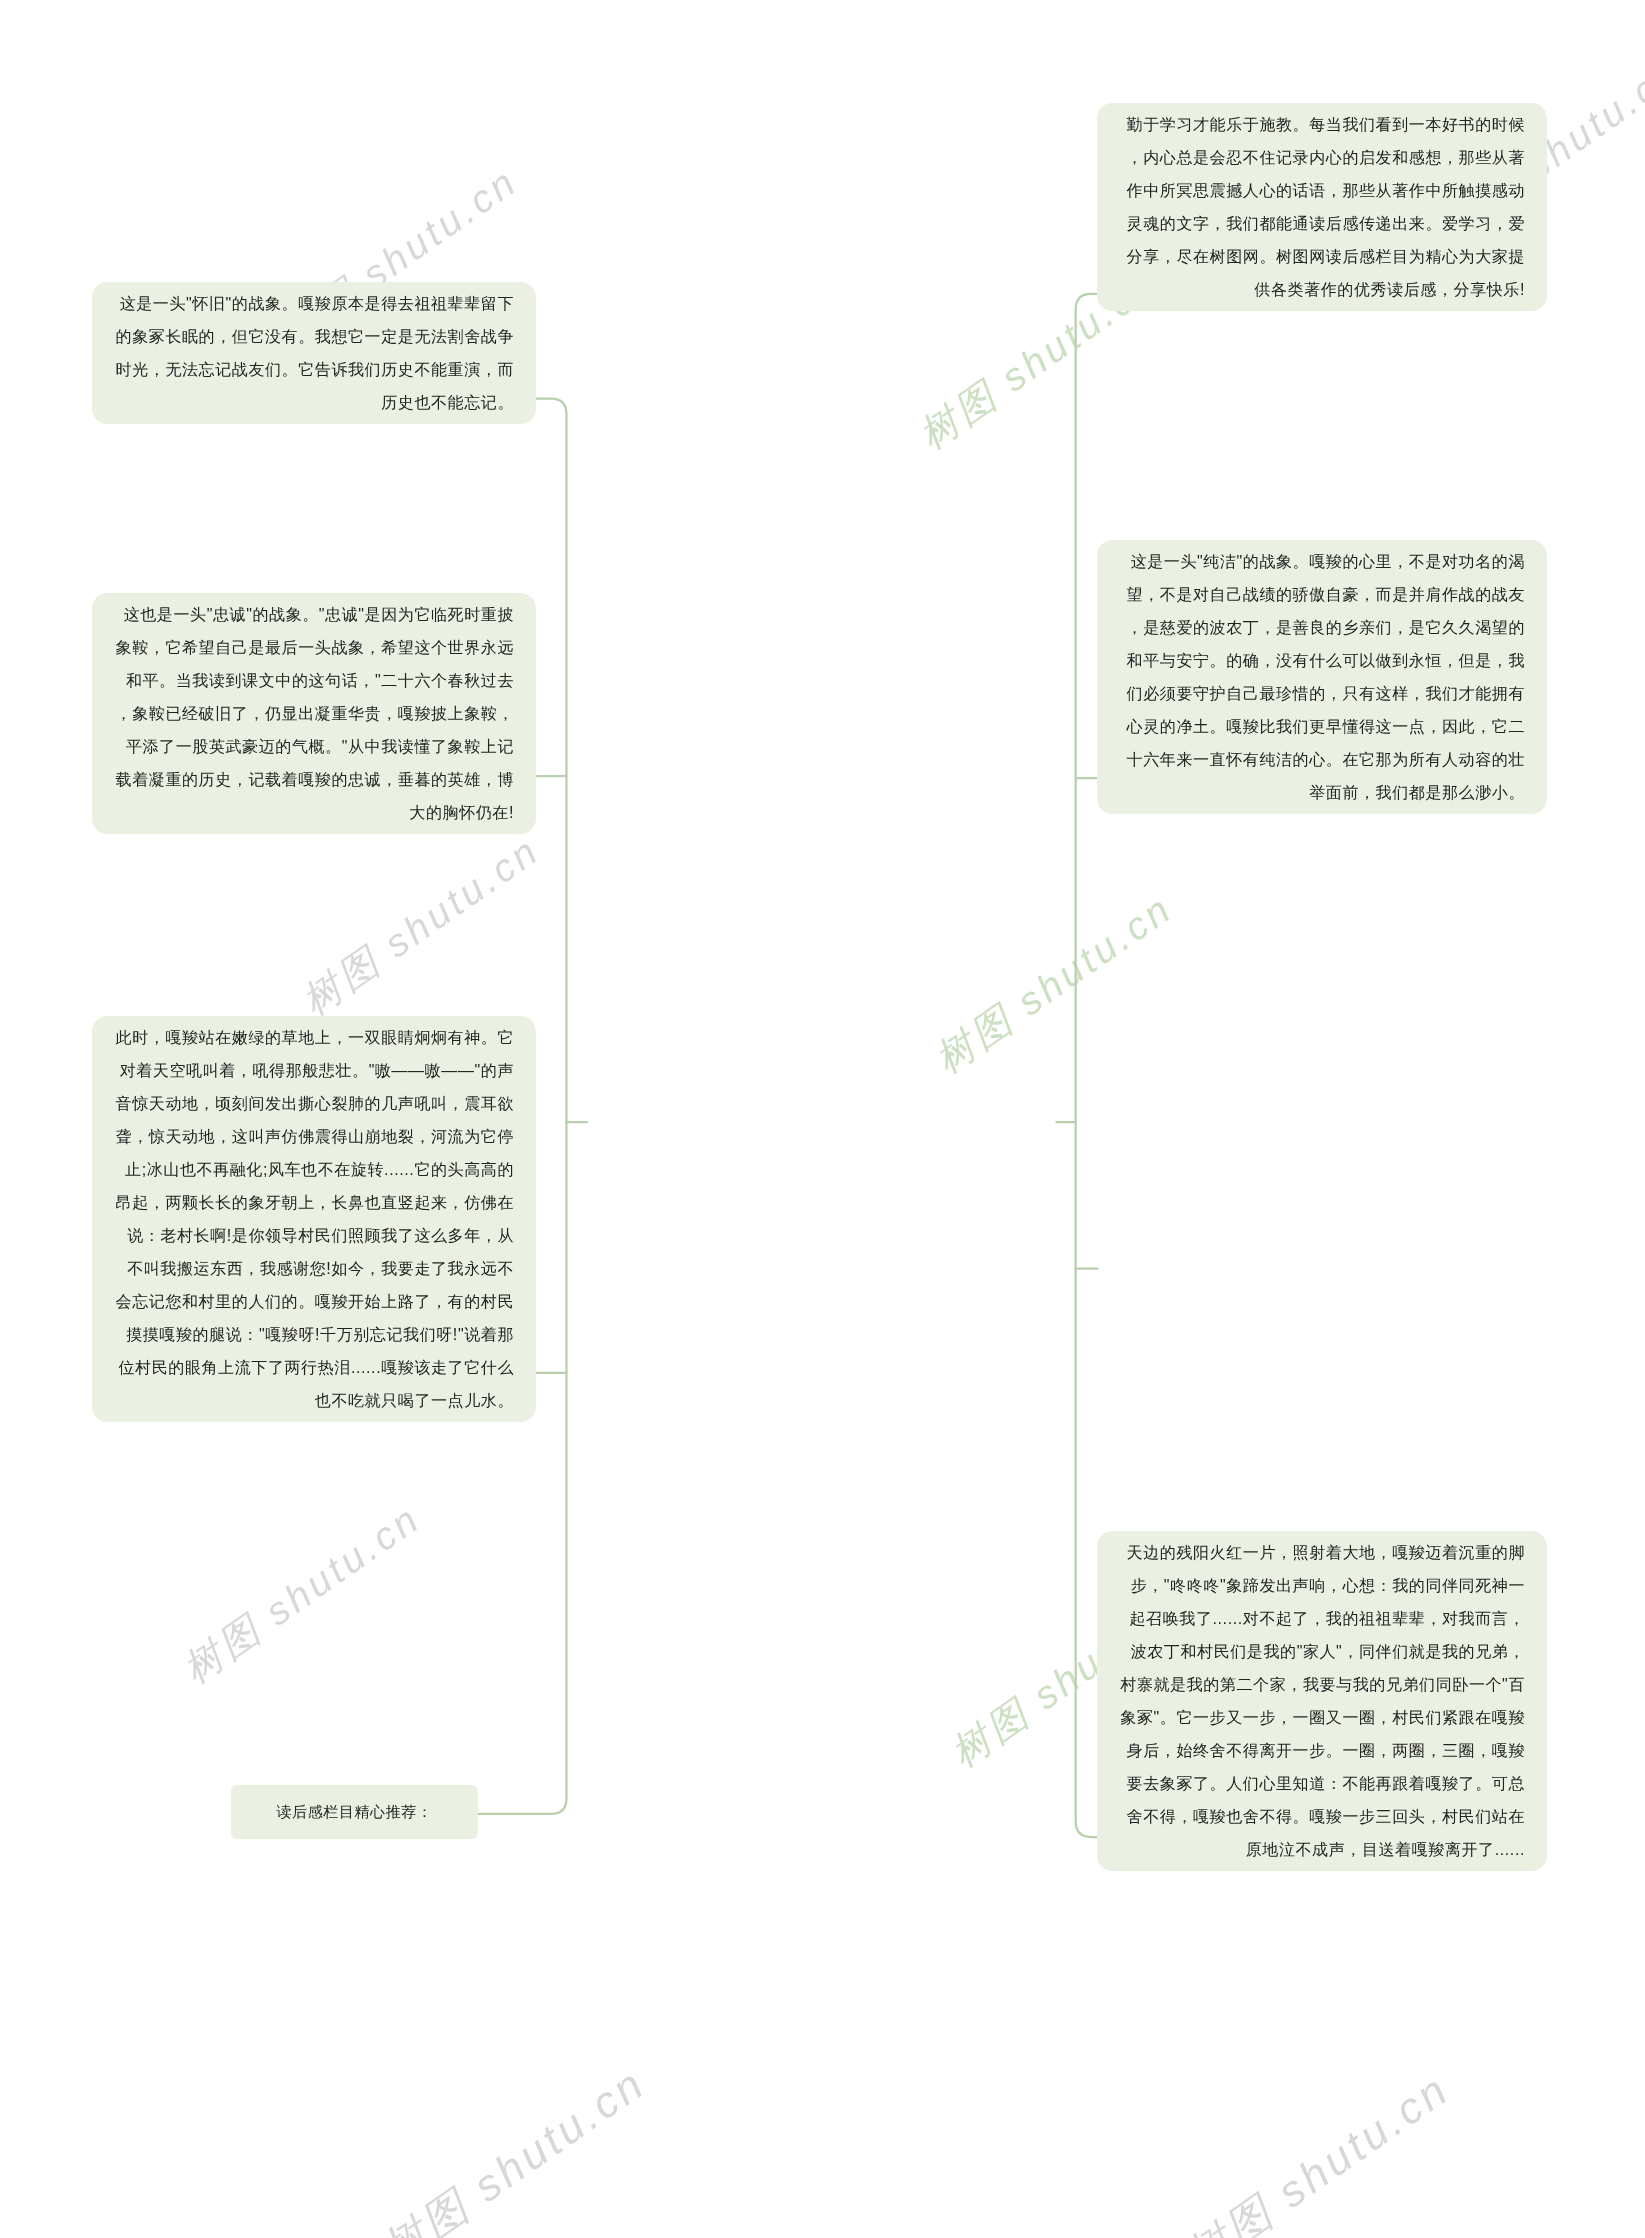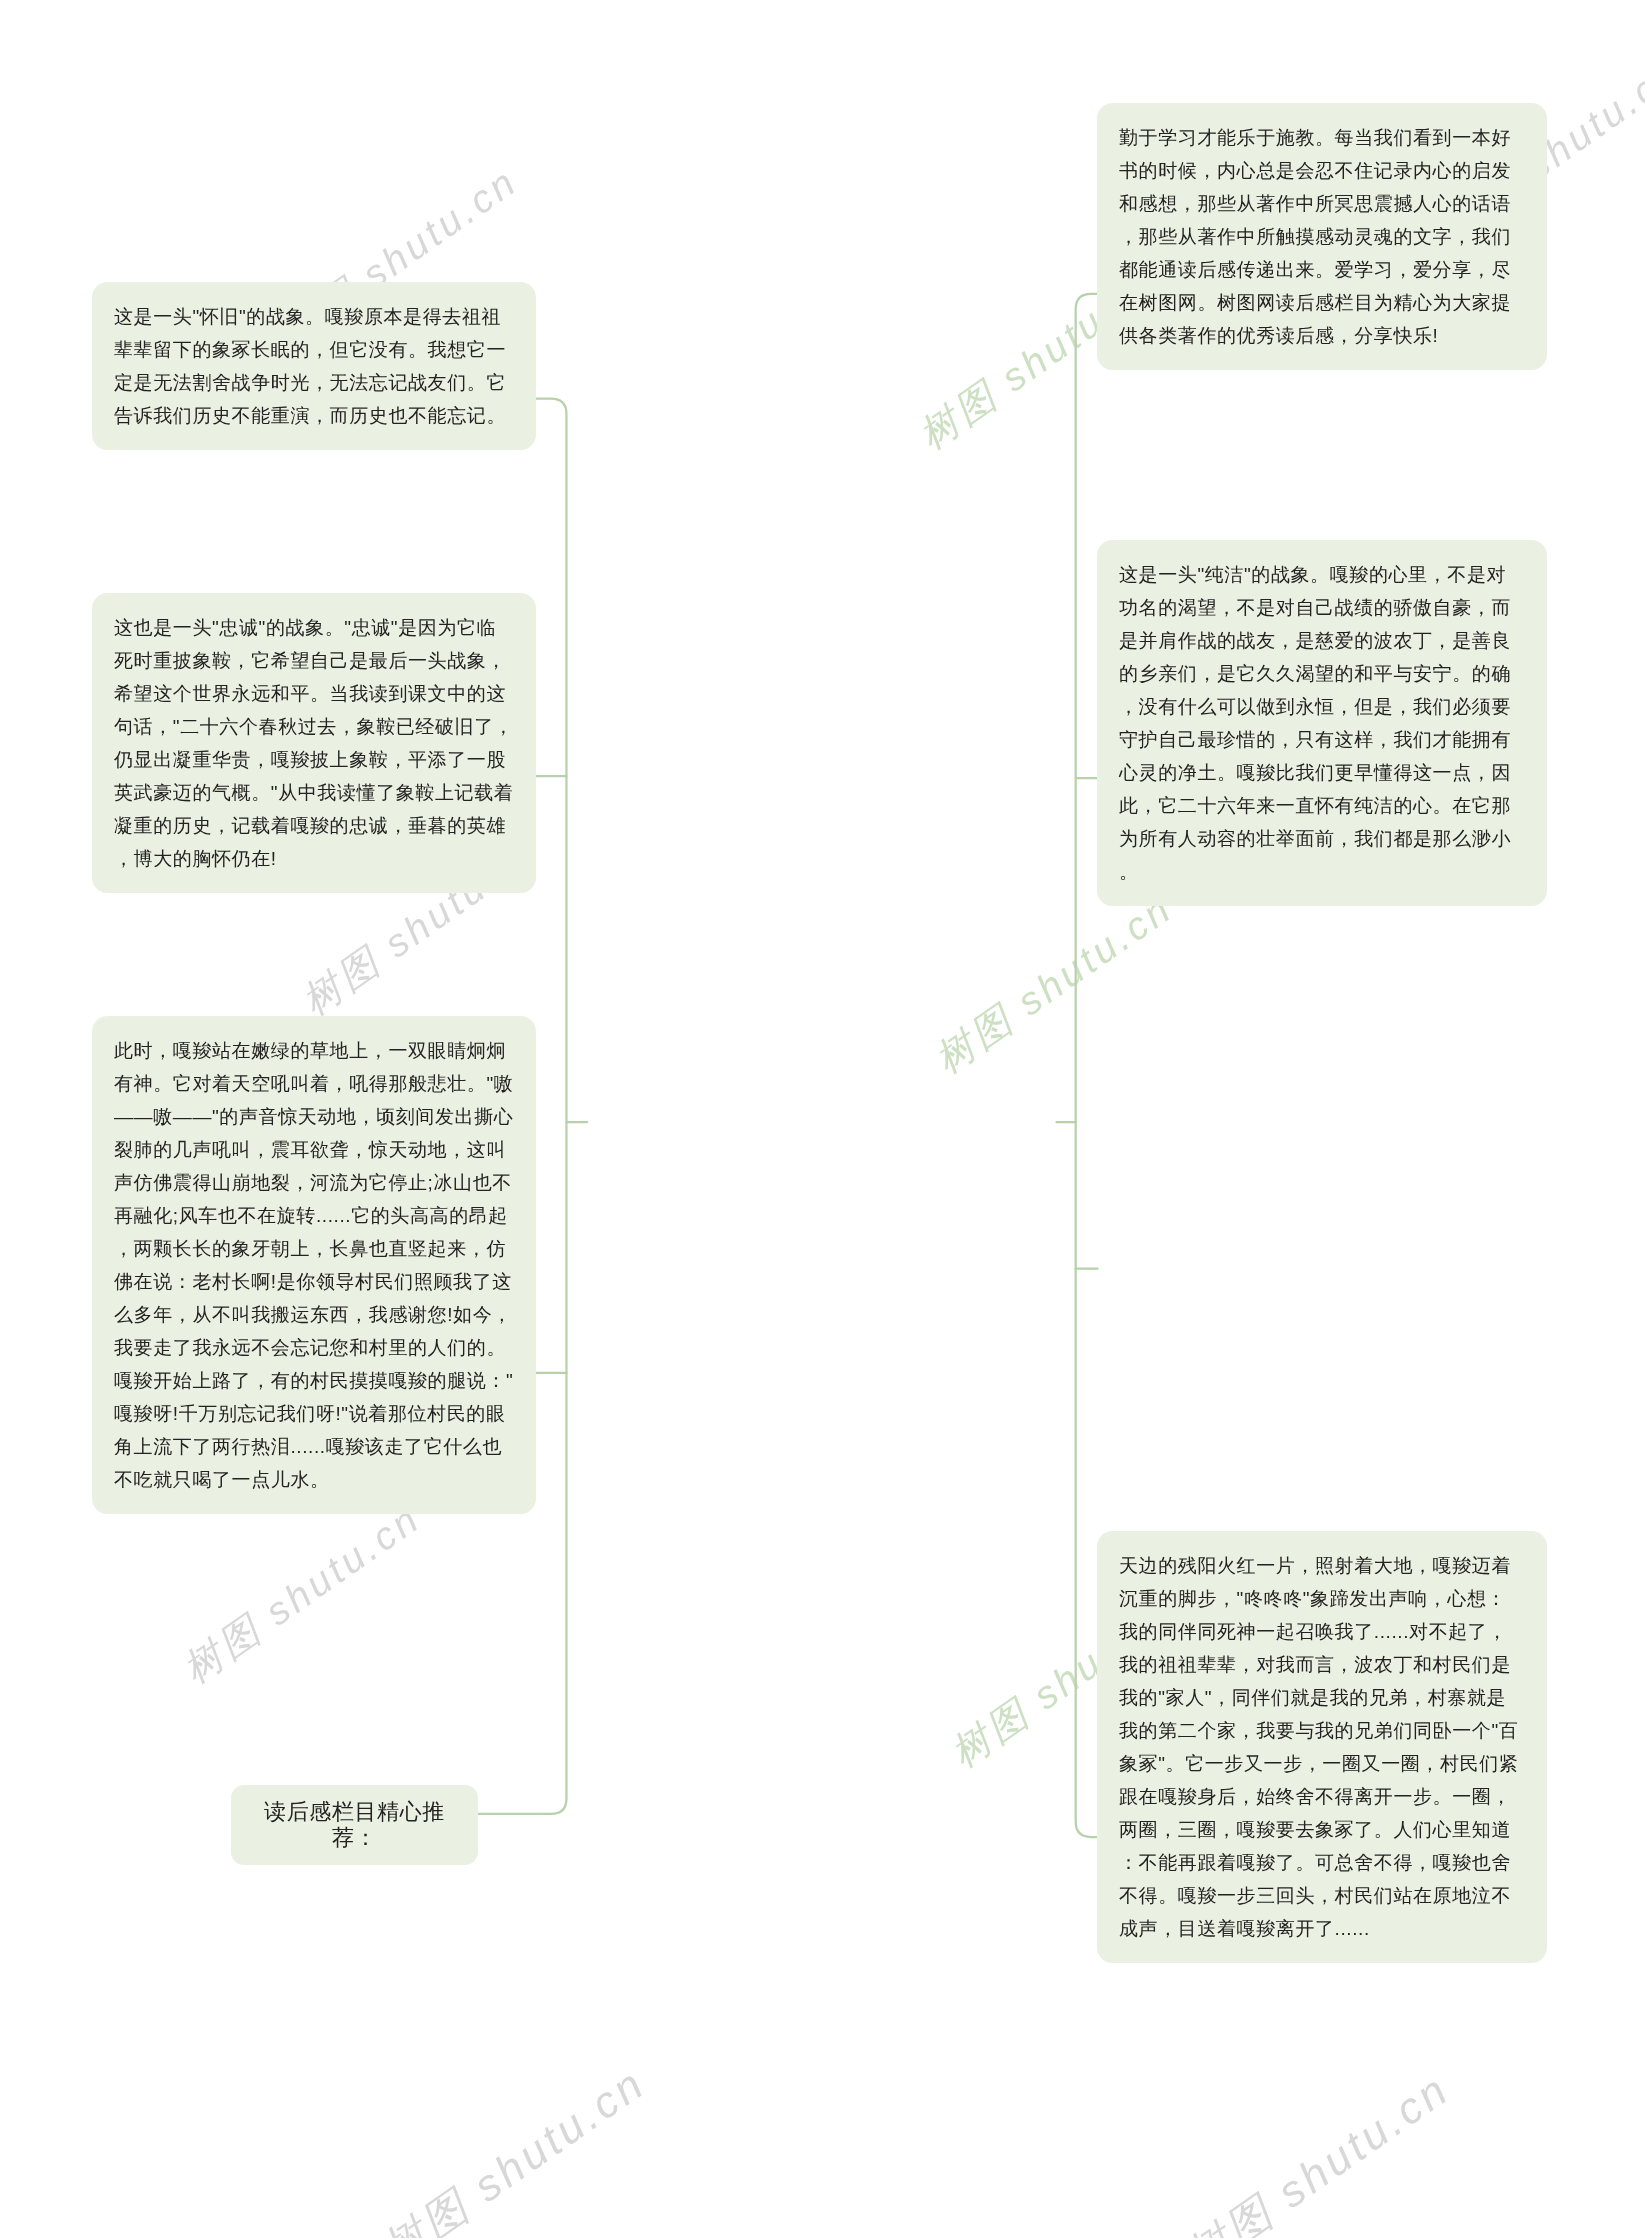--- a/index.html
+++ b/index.html
@@ -13,38 +13,38 @@
   }
   svg.connectors {
     position:absolute; left:0; top:0; width:1646px; height:2239px;
     pointer-events:none;
   }
   .branch {
     position:absolute;
     box-sizing:border-box;
     background:#ebf1e2;
     border-radius:15.4px;
-    padding:18px 22px;
-    font-size:19px;
+    padding:5px 22px;
+    font-size:16px;
     line-height:33px;
     letter-spacing:0.6px;
     color:#222222;
     word-break:break-all;
     line-break:anywhere;
-    text-align:left;
+    text-align:right;
   }
   .branch.left  { left:92px; width:444px; }
   .branch.right { left:1097px; width:450px; }
   .branch.small {
     left:231px; width:247px;
     padding:14px 29px;
-    font-size:22px;
+    font-size:15px;
     line-height:26px;
     text-align:center;
-    border-radius:13px;
+    border-radius:6px;
   }
   .center-node {
     position:absolute;
     left:587px; top:1052px;
     width:470px; height:140px;
     box-sizing:border-box;
     background:#b6d3ab;
     border-radius:10.3px;
     display:flex; align-items:center; justify-content:center;
     text-align:center;

